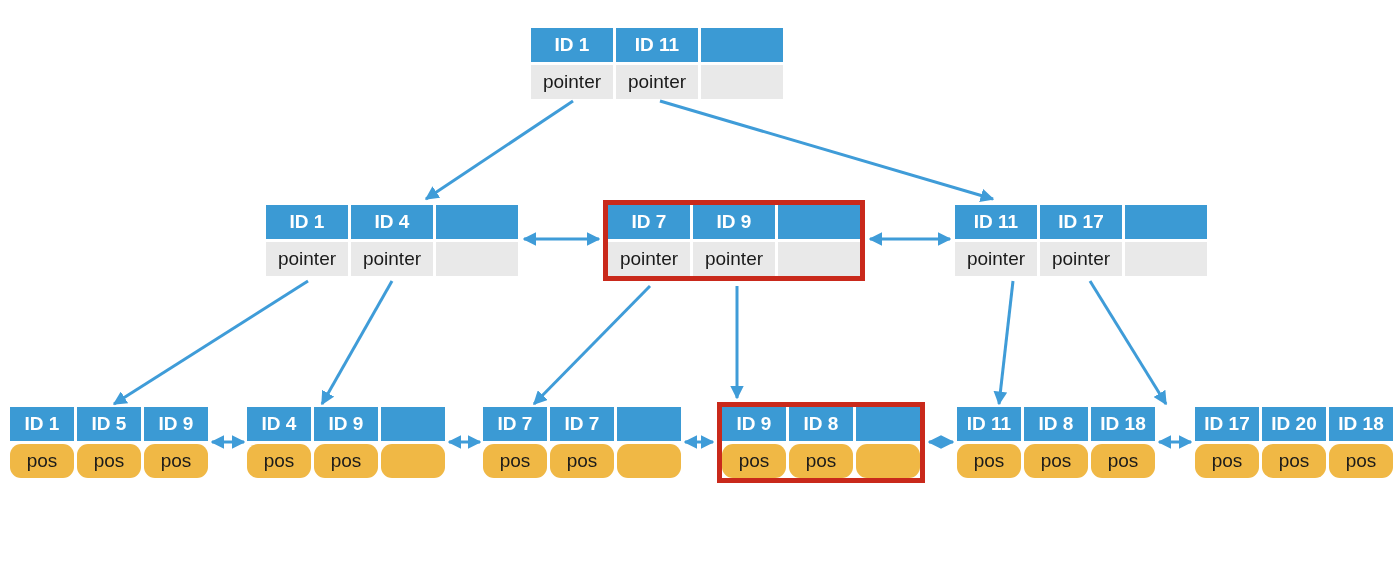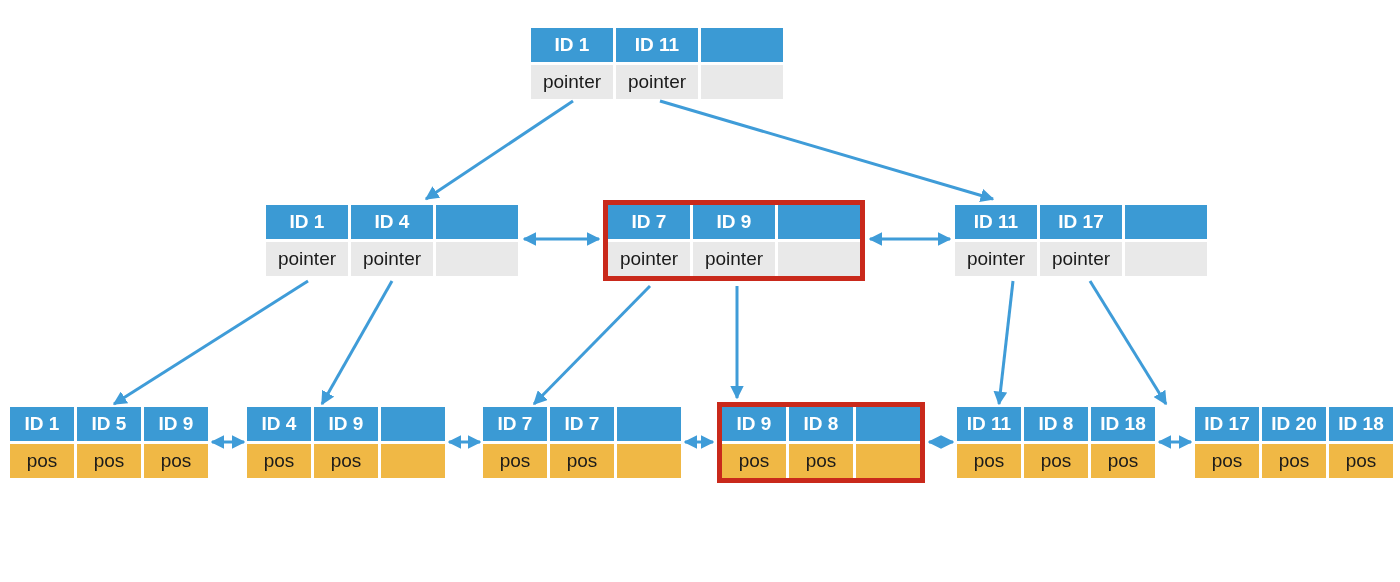--- a/index.html
+++ b/index.html
@@ -44,20 +44,21 @@
     color:var(--key-text);
     font-weight:700;
   }
   .cell.val{
     background:var(--pointer-fill);
     color:var(--value-text);
     font-weight:400;
   }
   .leaf .cell.val{
     background:var(--pos-fill);
+    border-radius:11px;
   }
   .highlight{
     position:absolute;
     border:5px solid var(--highlight-border);
   }
   .highlight .node{
     position:relative;
     left:0;top:0;
   }
   svg.edges{

